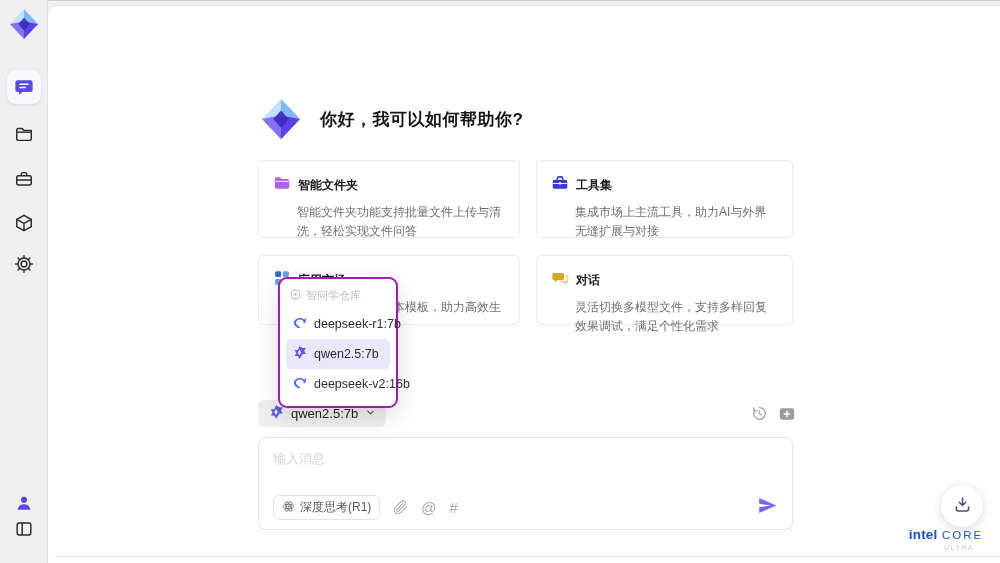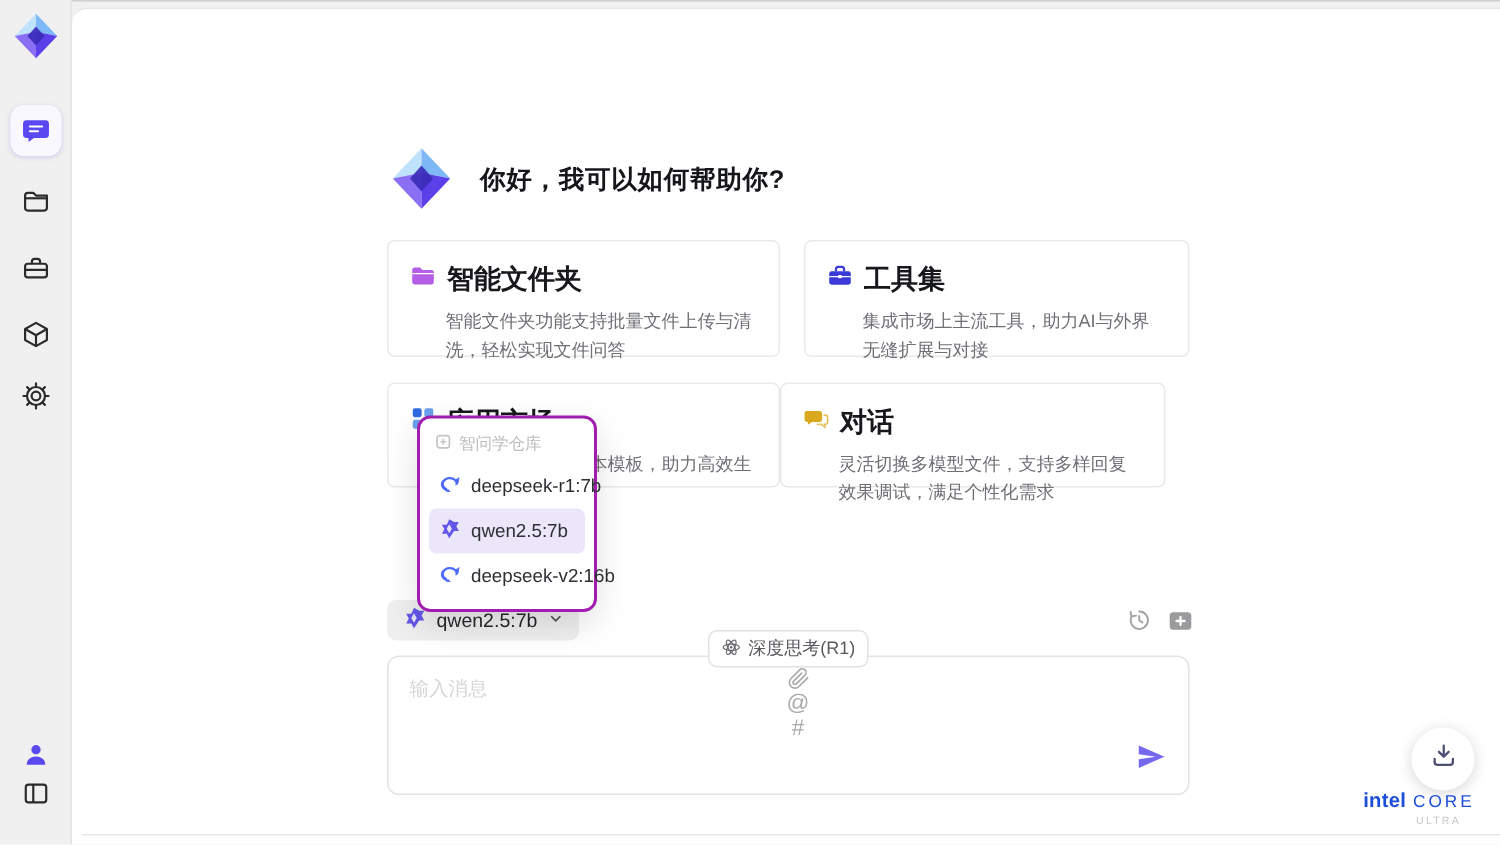--- a/index.html
+++ b/index.html
@@ -19,43 +19,43 @@
   .bottom-hairline { position:absolute; left:55px; right:0; top:556px; height:1px; background:#e6e6e6; z-index:2; }
 
   
   .greeting { position:absolute; left:258px; top:96px; display:flex; align-items:center; gap:16px; z-index:2; }
   .greet-logo { width:46px; height:46px; }
   .greet-text { font-size:17px; font-weight:700; color:#15161a; letter-spacing:0.5px; }
 
   
   .card { position:absolute; background:#fff; border:1px solid #e9e9e9; border-radius:5px; padding:13px 14px; z-index:2; cursor:pointer; }
   .card-head { display:flex; align-items:center; gap:7px; }
-  .card-title { font-size:18px; font-weight:700; color:#17181c; }
+  .card-title { font-size:12px; font-weight:700; color:#17181c; }
   .card-desc { margin-top:7px; margin-left:24px; font-size:12px; line-height:1.55; color:#6f7075; }
   #card-0 { left:258px; top:160px; width:262px; height:78px; }
   #card-1 { left:536px; top:160px; width:257px; height:78px; }
   #card-2 { left:258px; top:255px; width:262px; height:70px; }
-  #card-3 { left:520px; top:255px; width:257px; height:70px; }
+  #card-3 { left:536px; top:255px; width:257px; height:70px; }
 
   
   .dropdown { position:absolute; left:278px; top:277px; width:120px; background:#fff; border:2px solid #a21caf; border-radius:9px; box-shadow:0 8px 22px rgba(0,0,0,0.13); padding:7px 6px; z-index:10; }
   .dd-header { display:flex; align-items:center; gap:5px; padding:2px 4px 6px 4px; font-size:11px; color:#bcbcbf; }
   .dd-item { display:flex; align-items:center; gap:7px; padding:6px 6px; border-radius:5px; font-size:12.5px; color:#2e2f33; cursor:pointer; margin-top:0; white-space:nowrap; }
   .dd-item.selected { background:#ece6fb; }
 
   
   .model-pill { position:absolute; left:258px; top:400px; height:27px; display:inline-flex; align-items:center; gap:7px; padding:0 10px; background:#efefef; border-radius:6px; font-size:13px; color:#26272b; cursor:pointer; z-index:2; }
   .row-icons { position:absolute; left:750px; top:404px; display:flex; gap:8px; z-index:2; }
   .ghost-icon { width:19px; height:19px; display:flex; align-items:center; justify-content:center; cursor:pointer; }
 
   
   .composer { position:absolute; left:258px; top:437px; width:535px; height:93px; border:1px solid #e3e3e3; border-radius:8px; background:#fff; z-index:2; }
   .composer textarea { position:absolute; left:0; top:0; width:100%; height:52px; border:none; outline:none; resize:none; padding:12px 14px; font-family:Liberation Mono, monospace; font-size:13px; color:#333; background:transparent; }
   .composer textarea::placeholder { color:#d6d6d8; }
-  .composer-bar { position:absolute; left:14px; right:14px; bottom:9px; display:flex; align-items:center;flex-direction:column; }
+  .composer-bar { position:absolute; left:14px; right:14px; bottom:9px; display:flex; align-items:center; }
   .think-pill { display:inline-flex; align-items:center; gap:5px; border:1px solid #e2e2e2; border-radius:6px; padding:3px 8px; font-size:12px; color:#59595e; background:#fff; cursor:pointer; }
   .bar-icon { margin-left:13px; color:#ababab; font-size:14px; display:flex; align-items:center; cursor:pointer; }
   .send-btn { margin-left:auto; display:flex; align-items:center; cursor:pointer; }
 
   
   .fab { position:absolute; left:941px; top:485px; width:42px; height:42px; border-radius:50%; background:#fff; box-shadow:0 2px 10px rgba(0,0,0,0.16); display:flex; align-items:center; justify-content:center; cursor:pointer; z-index:6; }
   .intel-logo { position:absolute; right:12px; bottom:12px; width:84px; text-align:center; z-index:6; }
   .intel-line { color:#1d4ed8; white-space:nowrap; }
   .intel-word { font-size:13.5px; font-weight:600; letter-spacing:0.2px; }
   .core-word { font-size:11.5px; font-weight:400; letter-spacing:2px; }

